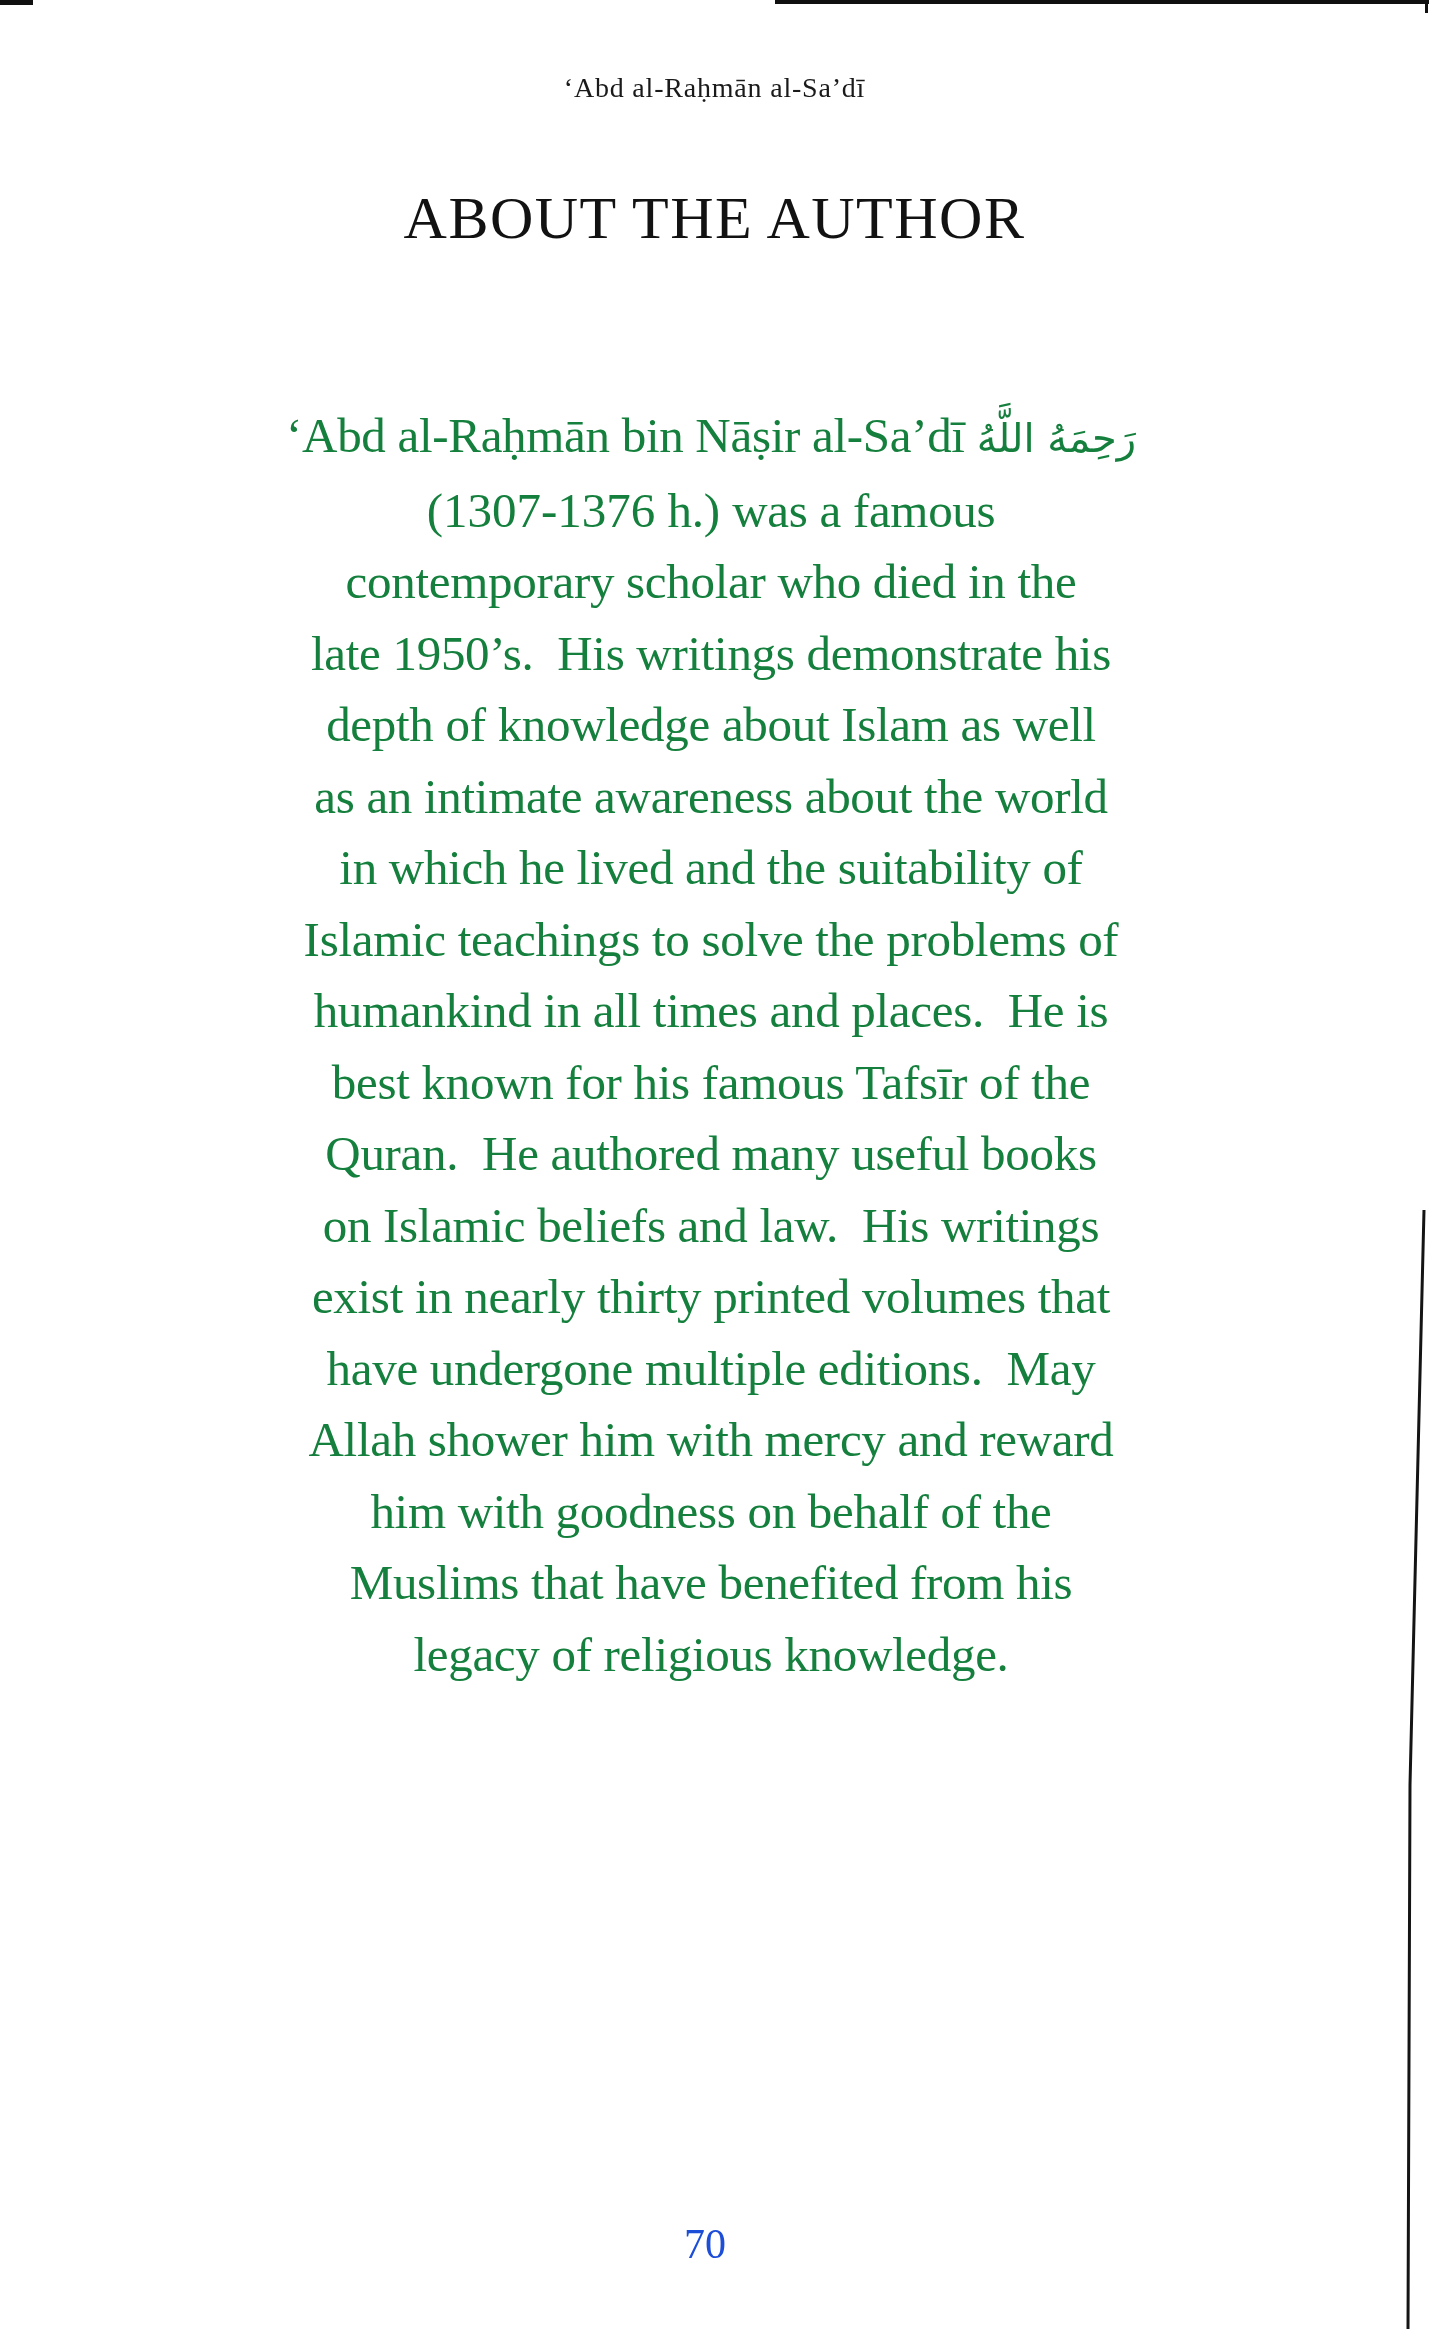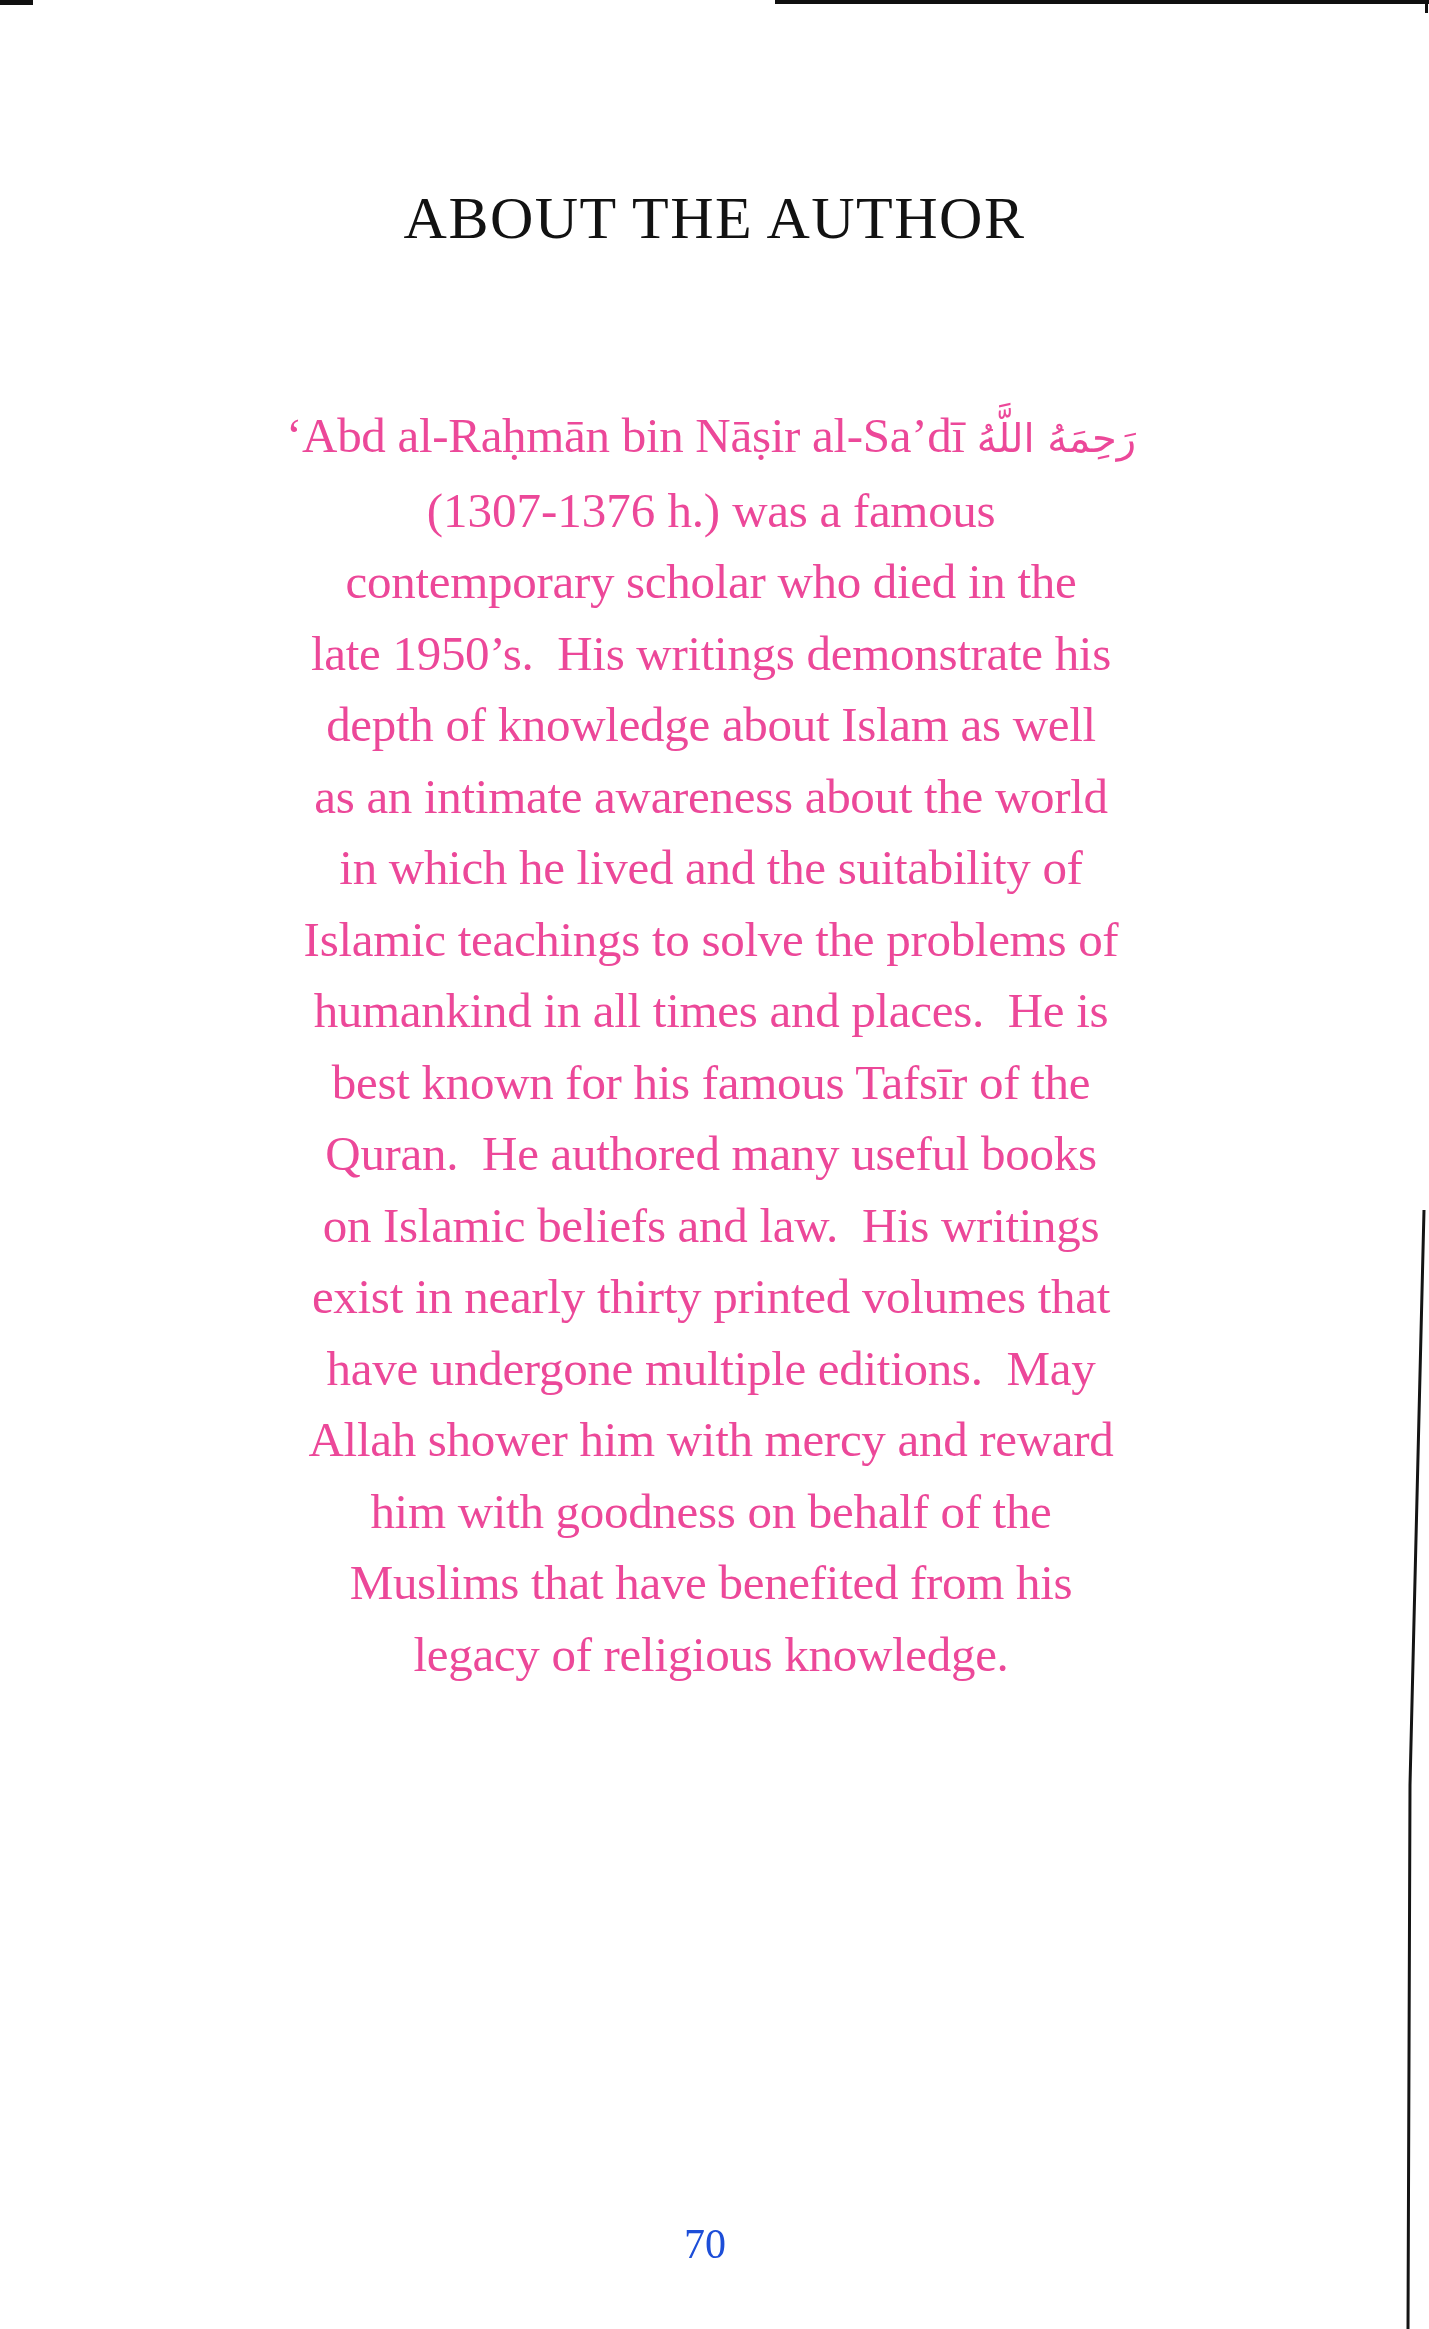--- a/index.html
+++ b/index.html
@@ -40,21 +40,21 @@
   .body-text {
     position: absolute;
     top: 400px;
     left: 63px;
     right: 70px;
     text-align: center;
     font-size: 49px;
     line-height: 71.5px;
     letter-spacing: -0.3px;
     white-space: pre-wrap;
-    color: #ec4899;
+    color: #15803d;
   }
   .arabic {
     font-family: "DejaVu Sans", sans-serif;
     font-size: 40px;
     letter-spacing: 0;
   }
   .page-number {
     position: absolute;
     top: 2220px;
     left: 0;
@@ -93,20 +93,21 @@
 
 <div class="page">
 
   <div class="artifact mark-top-left"></div>
   <div class="artifact mark-top-bar"></div>
   <div class="artifact mark-top-tick"></div>
   <svg class="edge-svg" viewBox="0 0 1429 2329" xmlns="http://www.w3.org/2000/svg">
     <path d="M1424,1210 L1410,1785 L1408,2329" stroke="#141414" stroke-width="3" fill="none"></path>
   </svg>
 
+  <div class="running-head">‘Abd al-Raḥmān al-Sa’dī</div>
 
   <div class="chapter-title">ABOUT THE AUTHOR</div>
 
   <div class="body-text"><span>‘Abd al-Raḥmān bin Nāṣir al-Sa’dī </span><span class="arabic">رَحِمَهُ اللَّهُ</span><br><span>(1307-1376 h.) was a famous
 contemporary scholar who died in the
 late 1950’s.  His writings demonstrate his
 depth of knowledge about Islam as well
 as an intimate awareness about the world
 in which he lived and the suitability of
 Islamic teachings to solve the problems of

